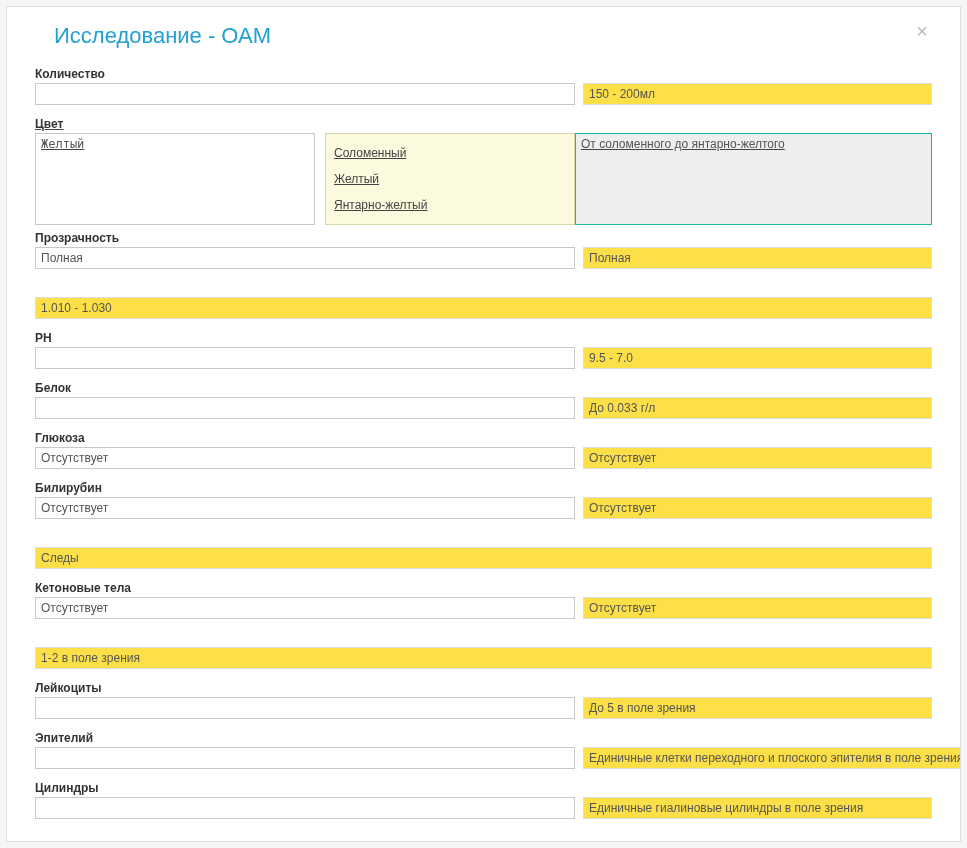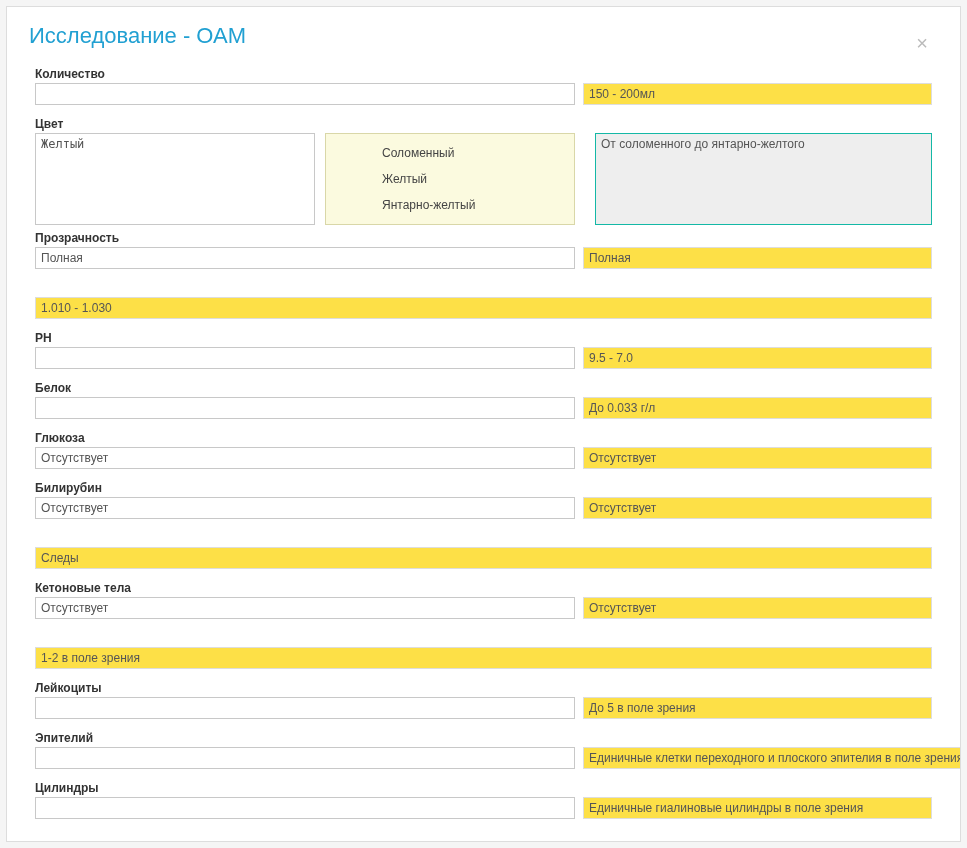--- a/index.html
+++ b/index.html
@@ -16,21 +16,22 @@
     border: 1px solid #ddd;
     width: 955px;
     height: 836px;
     padding: 12px 28px 20px 22px;
     position: relative;
     overflow: hidden;
   }
   .dialog-header {
     display: flex;
     justify-content: space-between;
-    align-items: center;
+    align-items: flex-start;
+    margin-left: 25px;
   }
   .dialog-title {
     font-size: 22px;
     color: #21a0d2;
     font-weight: 400;
     margin: 4px 0 18px 0;
   }
   .close-x {
     font-size: 20px;
     color: #bbb;
@@ -75,23 +76,24 @@
     padding: 3px 5px;
     font-size: 12px;
     color: #555;
     height: 22px;
     white-space: nowrap;
     overflow: hidden;
     margin-top: 16px; 
   }
   .color-row {
     display: flex;
-    gap: 20px;
+    gap: 0;
     margin-bottom: 6px;
     align-items: stretch;
+    text-decoration: underline;
   }
   .color-input-wrap {
     display: flex;
     gap: 10px;
     width: 540px;
     flex-shrink: 0;
   }
   .color-textarea {
     width: 280px;
     height: 92px;
@@ -106,21 +108,20 @@
     flex: 1;
     background: #fbfadf;
     border: 1px solid #d9d7a8;
     padding: 6px 4px;
     font-size: 12px;
   }
   .color-option {
     padding: 6px 4px;
     cursor: pointer;
     color: #444;
-    margin-left: 48px;
   }
   .color-norm {
     flex: 1;
     background: #eee;
     border: 1px solid #14b8a6;
     padding: 3px 5px;
     font-size: 12px;
     color: #555;
     margin-top: 16px;
     height: 92px;

